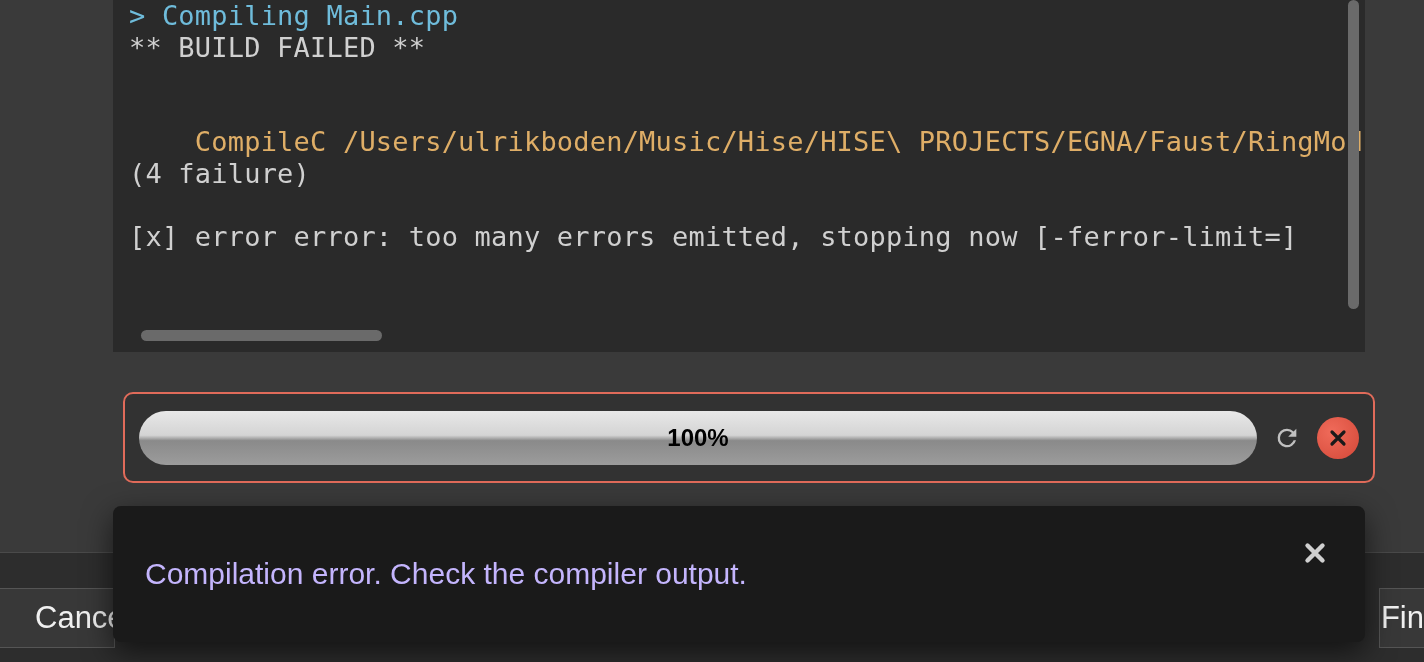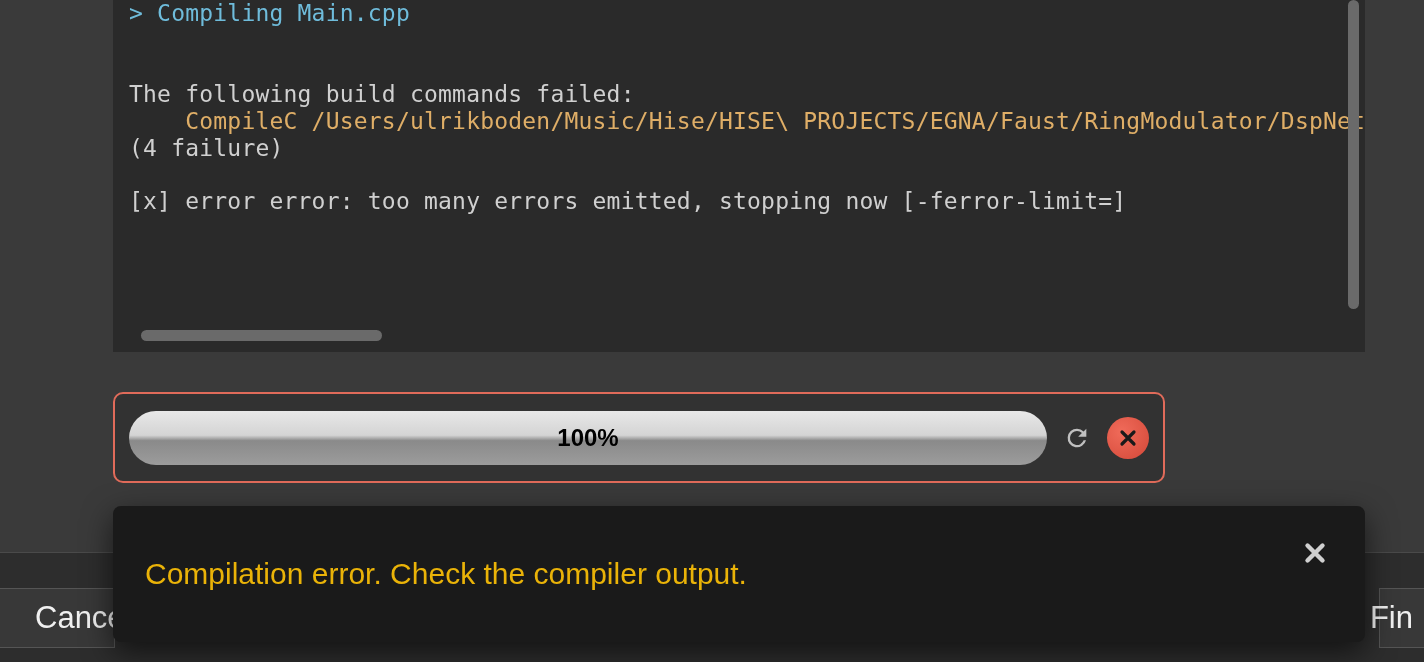--- a/index.html
+++ b/index.html
@@ -20,21 +20,21 @@
       left: 113px;
       top: 0;
       width: 1252px;
       height: 352px;
       background: #2a2a2a;
       padding: 0 16px 16px 16px;
       overflow: hidden;
     }
     .terminal-content {
       font-family: "SF Mono", Monaco, Menlo, Consolas, monospace;
-      font-size: 23px;
+      font-size: 27px;
       line-height: 1.17;
       white-space: pre;
       color: #d0d0d0;
       letter-spacing: 0.2px;
     }
     .term-cyan { color: #6fbcdb; }
     .term-white { color: #d0d0d0; }
     .term-yellow { color: #dfae67; }
     
     .vscroll {
@@ -51,23 +51,23 @@
       bottom: 11px;
       left: 28px;
       width: 241px;
       height: 11px;
       background: #6a6a6a;
       border-radius: 6px;
     }
 
     .progress-panel {
       position: absolute;
-      left: 113px;
+      left: 123px;
       top: 392px;
-      width: 1052px;
+      width: 1252px;
       height: 91px;
       border: 2px solid #e06b5a;
       border-radius: 10px;
       background: #323232;
       display: flex;
       align-items: center;
       padding: 0 14px;
       gap: 14px;
     }
     .progress-bar {
@@ -118,21 +118,21 @@
       height: 136px;
       background: #1a1a1a;
       border-radius: 8px;
       box-shadow: 0 10px 30px rgba(0,0,0,0.6);
       display: flex;
       align-items: center;
       padding: 0 32px;
       justify-content: space-between;
     }
     .toast-text {
-      color: #eab308;
+      color: #c4b5fd;
       font-size: 30px;
       font-weight: 400;
     }
     .toast-close {
       width: 36px;
       height: 36px;
       cursor: pointer;
       display: flex;
       align-items: center;
       justify-content: center;
@@ -173,33 +173,33 @@
       padding-left: 35px;
       justify-content: flex-start;
       border-left: none;
       border-radius: 0;
     }
     .btn-finish {
       right: 0;
       width: 45px;
       border-right: none;
       border-radius: 0;
-      padding-right: 11px;
+      padding-right: 0;
       justify-content: flex-end;
       padding-left: 8px;
     }
   </style>
 </head>
 <body>
 
 <div class="terminal-panel">
   <div class="terminal-content" id="terminal-lines"><span class="term-cyan">&gt; Compiling Main.cpp
+</span><span class="term-white">** BUILD FAILED **
 </span><span class="term-white">
 </span><span class="term-white">
-</span><span class="term-white">The following build commands failed:
 </span><span class="term-yellow">    CompileC /Users/ulrikboden/Music/Hise/HISE\ PROJECTS/EGNA/Faust/RingModulator/DspNetworks/Bina
 </span><span class="term-white">(4 failure)
 </span><span class="term-white">
 </span><span class="term-white">[x] error error: too many errors emitted, stopping now [-ferror-limit=]
 </span></div>
   <div class="vscroll"></div>
   <div class="hscroll"></div>
 </div>
 
 <div class="progress-panel">

